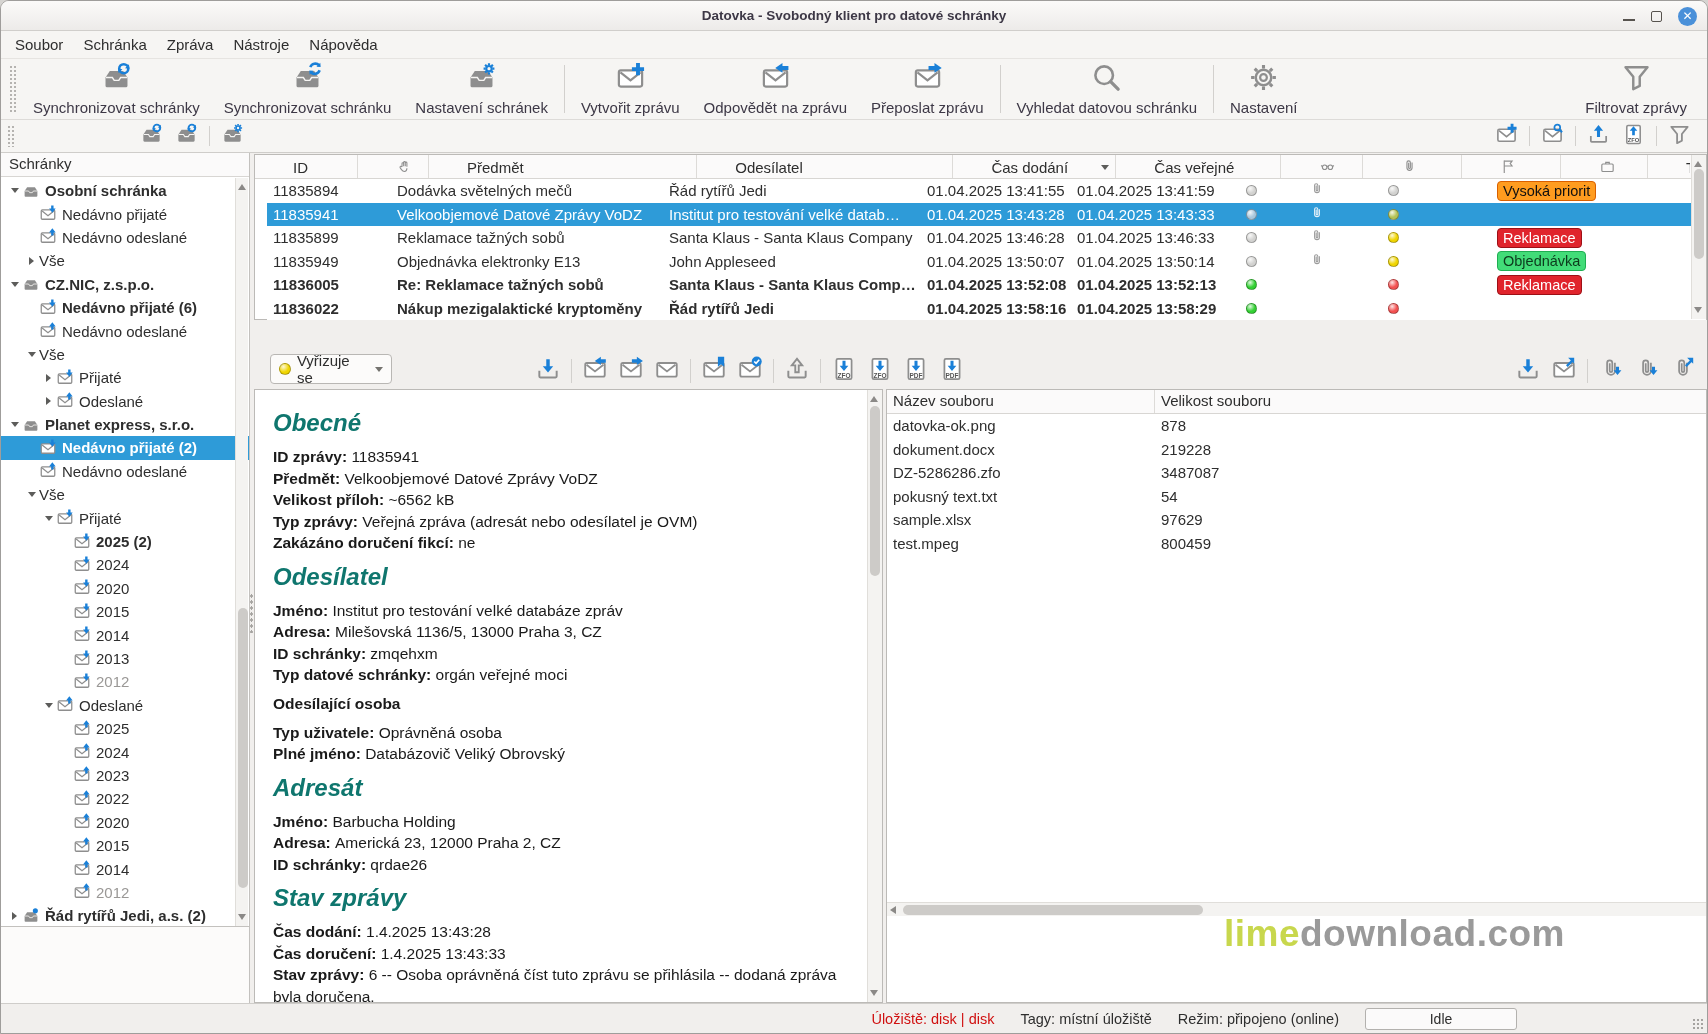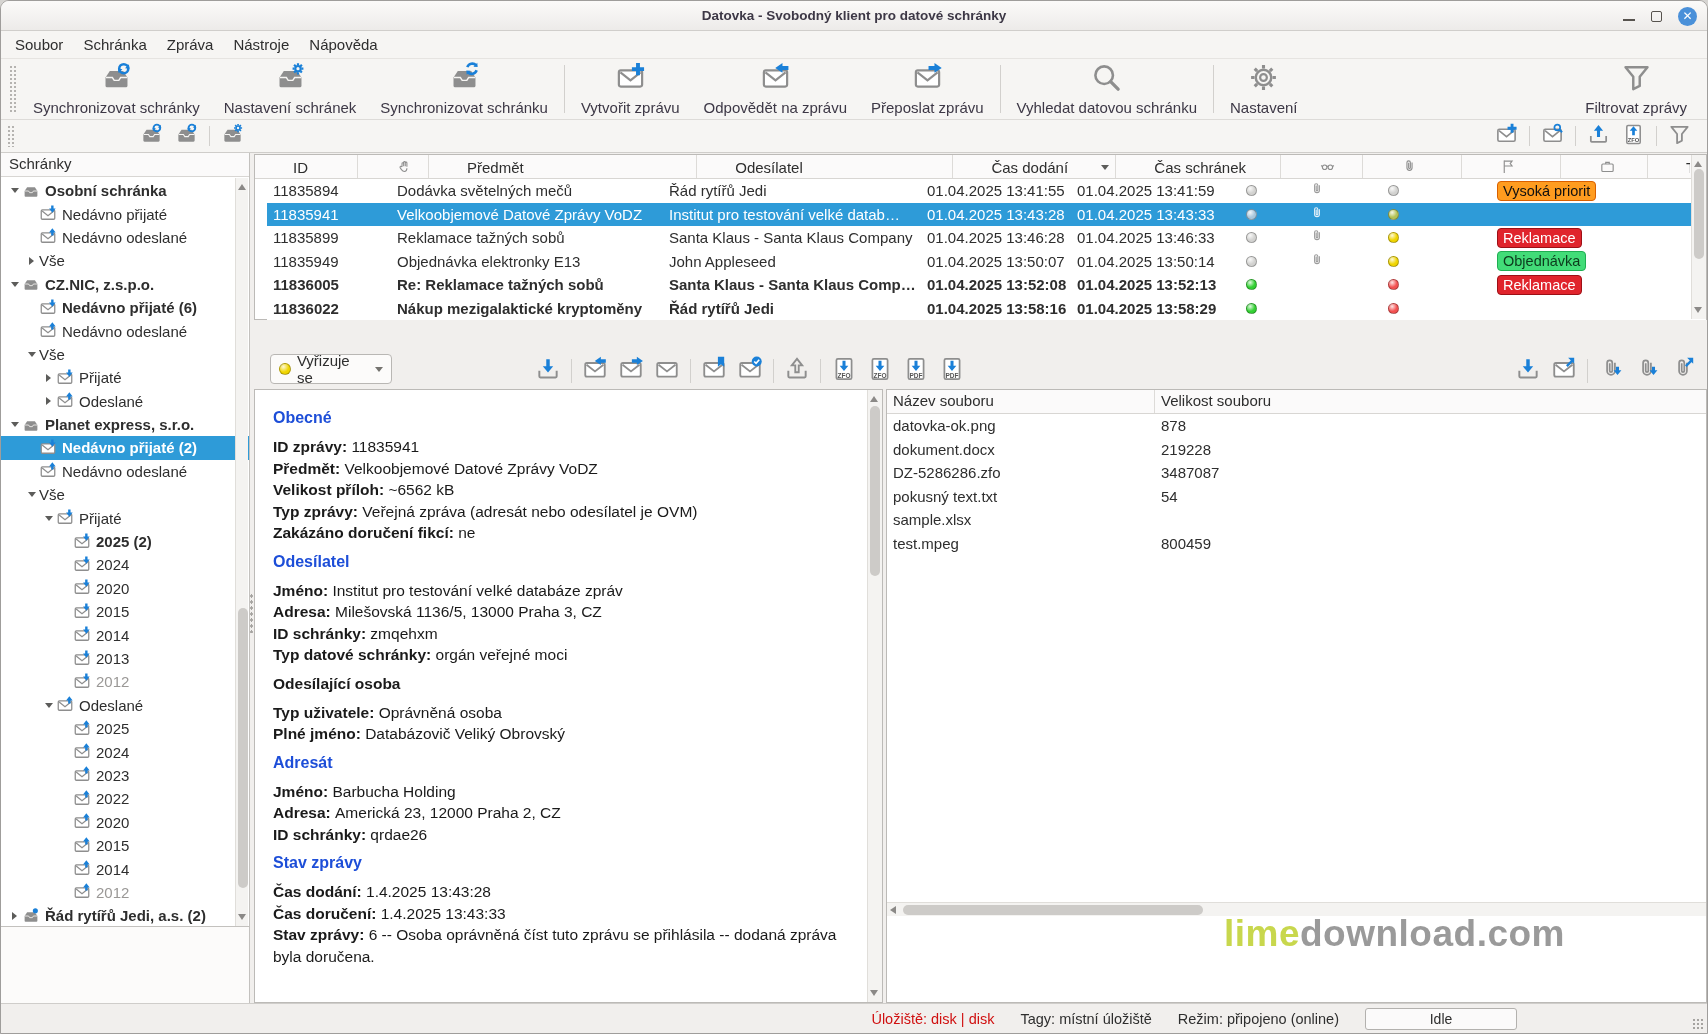--- a/index.html
+++ b/index.html
@@ -113,21 +113,21 @@
   .dt-center { position:absolute; left:276px; top:4px; display:flex; align-items:center; }
   .dt-right { position:absolute; right:6px; top:4px; display:flex; align-items:center; }
   .dt-btn { padding:1px 5px; display:flex; align-items:center; }
   .dt-btn svg { width:26px; height:26px; }
   .dt-sep { width:1px; height:24px; background:#d2d0cd; margin:0 5px; }
 
   
   .bottom { flex:1; display:flex; min-height:0; }
   .detail-pane { width:629px; flex:none; background:#fff; border:1px solid #bcbab7; position:relative; overflow:hidden; }
   .detail-body { padding:10px 30px 10px 18px; }
-  .d-h2 { font-size:16px; font-weight:bold; margin:9px 0 9px; color:#1d4ed8; }
+  .d-h2 { font-size:24px; font-weight:bold; margin:9px 0 9px; color:#0f766e;font-style:italic; }
   .d-h3 { font-size:15.5px; font-weight:bold; margin:9px 0 9px; color:#1a1a1a; }
   .d-line { font-size:15.5px; line-height:21.5px; color:#1a1a1a; }
   .d-line b { font-weight:bold; }
   .detail-scroll { position:absolute; right:0; top:0; width:15px; height:100%; background:#f4f3f1; border-left:1px solid #e0deda; }
   .detail-scroll .sb-thumb { top:16px; height:170px; }
 
   .attach-pane { flex:1; margin-left:3px; background:#fff; border:1px solid #bcbab7; position:relative; min-width:0; }
   .at-head { height:24px; display:flex; background:#fbfafa; border-bottom:1px solid #d8d6d3; }
   .ah-cell { font-size:15px; padding:2px 4px 0 6px; border-right:1px solid #dddbd8; }
   .at-row { height:23.5px; display:flex; align-items:center; font-size:15px; }
@@ -181,37 +181,37 @@
             <circle cx="17.6" cy="5.2" r="3.5" fill="none" stroke="#1a80d8" stroke-width="2"></circle>
             <path d="M21.6 1.8 l.5 3.5 -3.5 -.5 Z" fill="#1a80d8"></path>
             <path d="M13.6 8.6 l-.5 -3.5 3.5 .5 Z" fill="#1a80d8"></path>
           </svg></span>
         <div class="tb-label">Synchronizovat schránky</div>
       </div>
       <div class="tb-btn">
         <span><svg viewBox="0 0 24 24" xmlns="http://www.w3.org/2000/svg" style="width: 31px; height: 31px;">
             <path d="M3.5 12 L6.8 7 H17.2 L20.5 12 V18.3 q0 1.2 -1.2 1.2 H4.7 q-1.2 0 -1.2 -1.2 Z" fill="#8e8e8e"></path>
             <path d="M3.8 12 H8.8 l1.4 2.2 h3.6 L15.2 12 h5.2" fill="none" stroke="#f6f5f3" stroke-width="1.1"></path>
+            <path d="M14.2 4 a4 4 0 0 1 6.8 -1.4" fill="none" stroke="#1a80d8" stroke-width="2"></path>
+            <path d="M21.9 .6 l.3 3.3 -3.3 -.3 Z" fill="#1a80d8"></path>
+            <path d="M21.4 6.4 a4 4 0 0 1 -6.8 1.4" fill="none" stroke="#1a80d8" stroke-width="2"></path>
+            <path d="M13.7 9.8 l-.3 -3.3 3.3 .3 Z" fill="#1a80d8"></path>
+          </svg></span>
+        <div class="tb-label">Synchronizovat schránku</div>
+      </div>
+      <div class="tb-btn">
+        <span><svg viewBox="0 0 24 24" xmlns="http://www.w3.org/2000/svg" style="width: 31px; height: 31px;">
+            <path d="M3.5 12 L6.8 7 H17.2 L20.5 12 V18.3 q0 1.2 -1.2 1.2 H4.7 q-1.2 0 -1.2 -1.2 Z" fill="#8e8e8e"></path>
+            <path d="M3.8 12 H8.8 l1.4 2.2 h3.6 L15.2 12 h5.2" fill="none" stroke="#f6f5f3" stroke-width="1.1"></path>
             <circle cx="17.8" cy="5.2" r="2.1" fill="none" stroke="#1a80d8" stroke-width="1.7"></circle>
             <g stroke="#1a80d8" stroke-width="1.7">
               <path d="M17.8 1 v1.5 M17.8 8.1 v1.5 M13.6 5.2 h1.5 M20.5 5.2 h1.5 M14.8 2.2 l1.1 1.1 M19.7 7.1 l1.1 1.1 M20.8 2.2 l-1.1 1.1 M15.9 7.1 l-1.1 1.1"></path>
             </g>
           </svg></span>
         <div class="tb-label">Nastavení schránek</div>
-      </div>
-      <div class="tb-btn">
-        <span><svg viewBox="0 0 24 24" xmlns="http://www.w3.org/2000/svg" style="width: 31px; height: 31px;">
-            <path d="M3.5 12 L6.8 7 H17.2 L20.5 12 V18.3 q0 1.2 -1.2 1.2 H4.7 q-1.2 0 -1.2 -1.2 Z" fill="#8e8e8e"></path>
-            <path d="M3.8 12 H8.8 l1.4 2.2 h3.6 L15.2 12 h5.2" fill="none" stroke="#f6f5f3" stroke-width="1.1"></path>
-            <path d="M14.2 4 a4 4 0 0 1 6.8 -1.4" fill="none" stroke="#1a80d8" stroke-width="2"></path>
-            <path d="M21.9 .6 l.3 3.3 -3.3 -.3 Z" fill="#1a80d8"></path>
-            <path d="M21.4 6.4 a4 4 0 0 1 -6.8 1.4" fill="none" stroke="#1a80d8" stroke-width="2"></path>
-            <path d="M13.7 9.8 l-.3 -3.3 3.3 .3 Z" fill="#1a80d8"></path>
-          </svg></span>
-        <div class="tb-label">Synchronizovat schránku</div>
       </div>
       <div class="tb-sep"></div>
       <div class="tb-btn">
         <span><svg viewBox="0 0 24 24" xmlns="http://www.w3.org/2000/svg" style="width: 31px; height: 31px;">
             <rect x="3" y="6.5" width="18" height="12.5" rx="1.5" fill="#fff" stroke="#8e8e8e" stroke-width="1.7"></rect>
             <path d="M4.2 8 L12 14.2 L19.8 8" fill="none" stroke="#8e8e8e" stroke-width="1.7"></path>
             <path d="M16.3 .8 h3 v3.2 h3.2 v3 h-3.2 v3.2 h-3 V7 h-3.2 V4 h3.2 Z" fill="#1a80d8"></path>
           </svg></span>
         <div class="tb-label">Vytvořit zprávu</div>
       </div>
@@ -632,21 +632,21 @@
               <span>Předmět</span>
             </div>
             <div class="mh-cell" style="width: 258px;">
               <span>Odesílatel</span>
             </div>
             <div class="mh-cell" style="width: 150px;">
               <span>Čas dodání</span>
               <span class="sort"></span>
             </div>
             <div class="mh-cell" style="width: 152px;">
-              <span>Čas schránek</span>
+              <span>Čas veřejné</span>
             </div>
             <div class="mh-cell" style="width: 56px;">
               <span><svg viewBox="0 0 24 24" xmlns="http://www.w3.org/2000/svg">
                   <g fill="none" stroke="#8e8e8e" stroke-width="1.6">
                     <circle cx="8" cy="13" r="3.2"></circle>
                     <circle cx="16" cy="13" r="3.2"></circle>
                     <path d="M10.9 12 a2 2 0 0 1 2.2 0 M4.9 12.2 L3 10.6 M19.1 12.2 L21 10.6"></path>
                   </g>
                 </svg></span>
             </div>
@@ -988,20 +988,21 @@
               <div class="at-row">
                 <div class="ac" style="width: 268px;">DZ-5286286.zfo</div>
                 <div class="ac" style="flex: 1 1 0%;">3487087</div>
               </div>
               <div class="at-row">
                 <div class="ac" style="width: 268px;">pokusný text.txt</div>
                 <div class="ac" style="flex: 1 1 0%;">54</div>
               </div>
               <div class="at-row">
                 <div class="ac" style="width: 268px;">sample.xlsx</div>
+                <div class="ac" style="flex: 1 1 0%;">97629</div>
               </div>
               <div class="at-row">
                 <div class="ac" style="width: 268px;">test.mpeg</div>
                 <div class="ac" style="flex: 1 1 0%;">800459</div>
               </div>
             </div>
           <div class="hscroll">
             <div class="hs-left"></div>
             <div class="hs-thumb"></div>
           </div>

